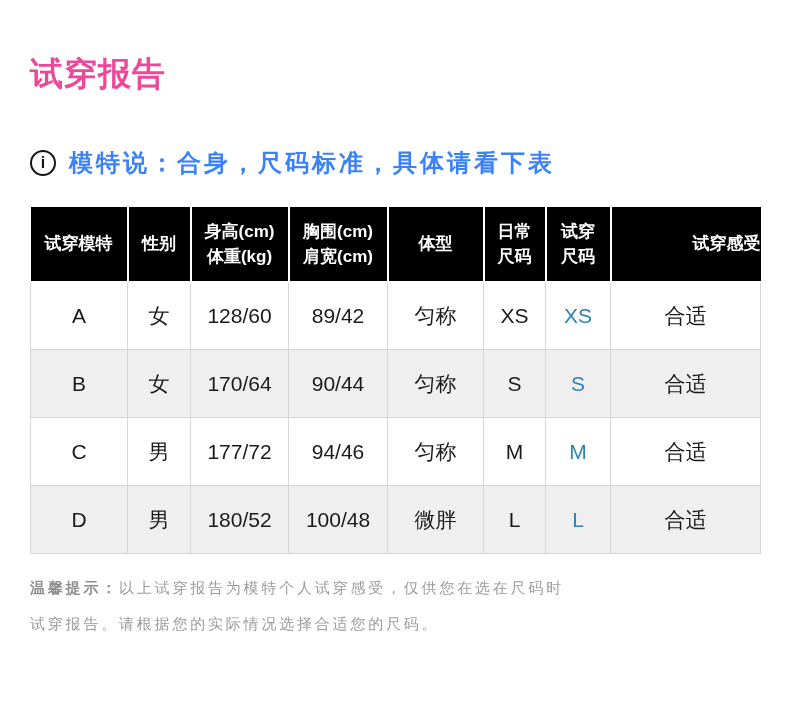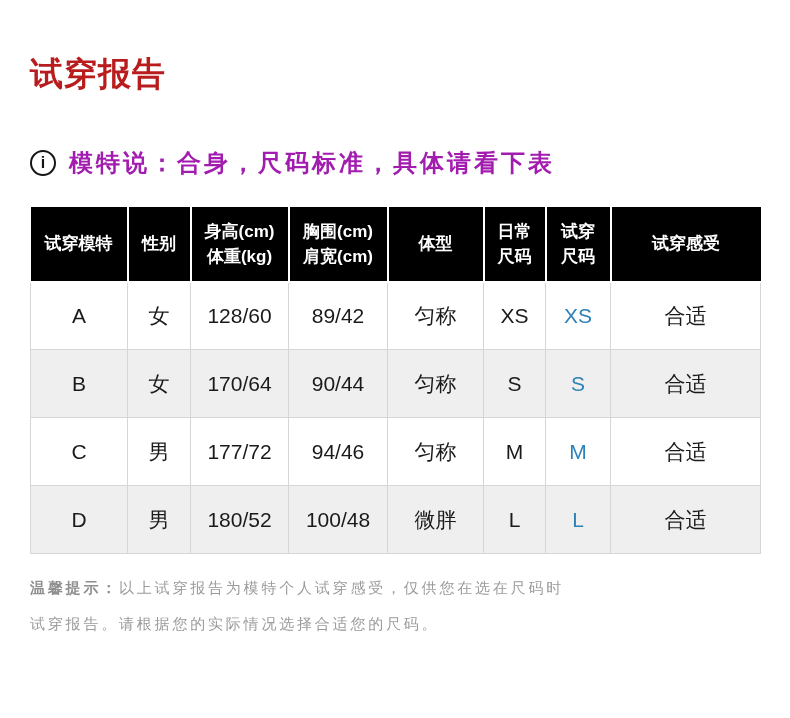--- a/index.html
+++ b/index.html
@@ -10,43 +10,43 @@
   }
   *{box-sizing:border-box;}
   html,body{margin:0;padding:0;}
   body{
     width:790px;height:718px;overflow:hidden;background:#ffffff;
     font-family:"Liberation Sans", sans-serif;color:#161616;
   }
   .container{padding:0 30px;}
   .page-title{
     margin:54px 0 0 0;
-    font-size:33px;line-height:1.2;font-weight:900;letter-spacing:1px;color:#b91c1c;
+    font-size:33px;line-height:1.2;font-weight:900;letter-spacing:1px;color:#ec4899;
   }
   .notice{
     margin-top:54px;display:flex;align-items:center;gap:13px;height:30px;
   }
   .info-icon{
     flex:0 0 auto;width:26px;height:26px;border:2.5px solid #161616;border-radius:50%;
     display:flex;align-items:center;justify-content:center;
     font-size:16px;font-weight:700;color:#161616;line-height:1;
   }
   .notice-text{
-    font-size:24px;font-weight:700;letter-spacing:3px;color:#a21caf;white-space:nowrap;
+    font-size:24px;font-weight:700;letter-spacing:3px;color:#3b82f6;white-space:nowrap;
   }
   table.report{
     margin-top:29px;width:730px;border-collapse:collapse;table-layout:fixed;
   }
   thead th{
     background:var(--header-bg);color:#fff;
     height:75px;padding:0;vertical-align:middle;text-align:center;
     font-size:17px;font-weight:700;line-height:25px;
     border-right:2px solid #ffffff;border-bottom:2px solid #ffffff;
   }
-  thead th:last-child{border-right:none;}
+  thead th:last-child{border-right:none;text-align:right;}
   .th-line{display:block;}
   .th-line:empty{display:none;}
   tbody td{
     height:68px;padding:0;text-align:center;vertical-align:middle;
     font-size:21px;color:#1a1a1a;background:#ffffff;
     border:1px solid #d6d6d6;
   }
   tbody tr.alt td{background:var(--alt-row-bg);}
   td.accent{color:var(--fitting-size-accent);}
   .footnote{

